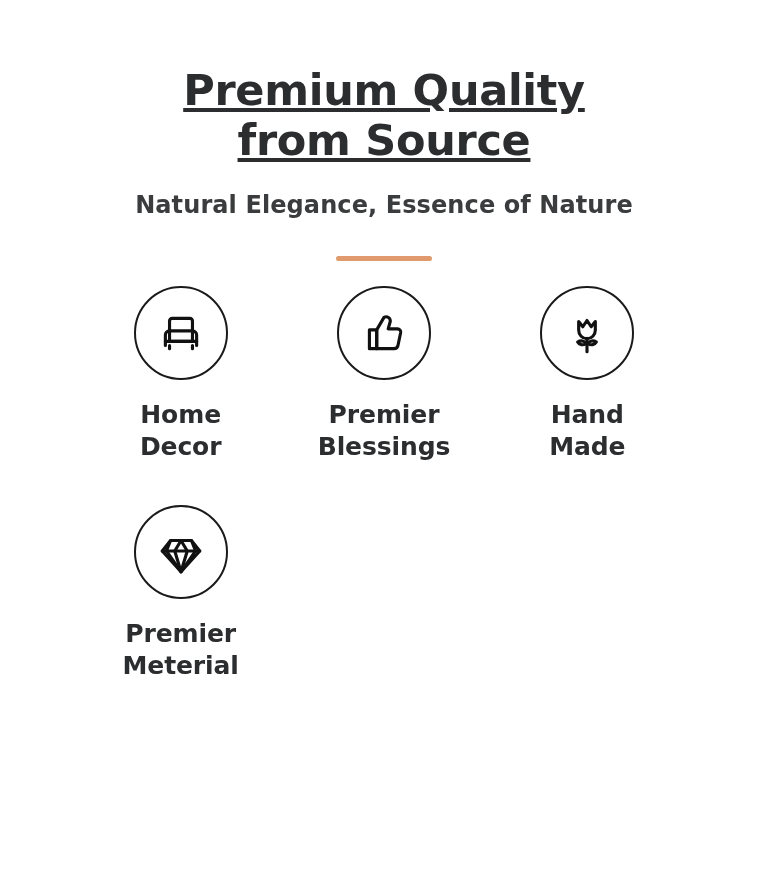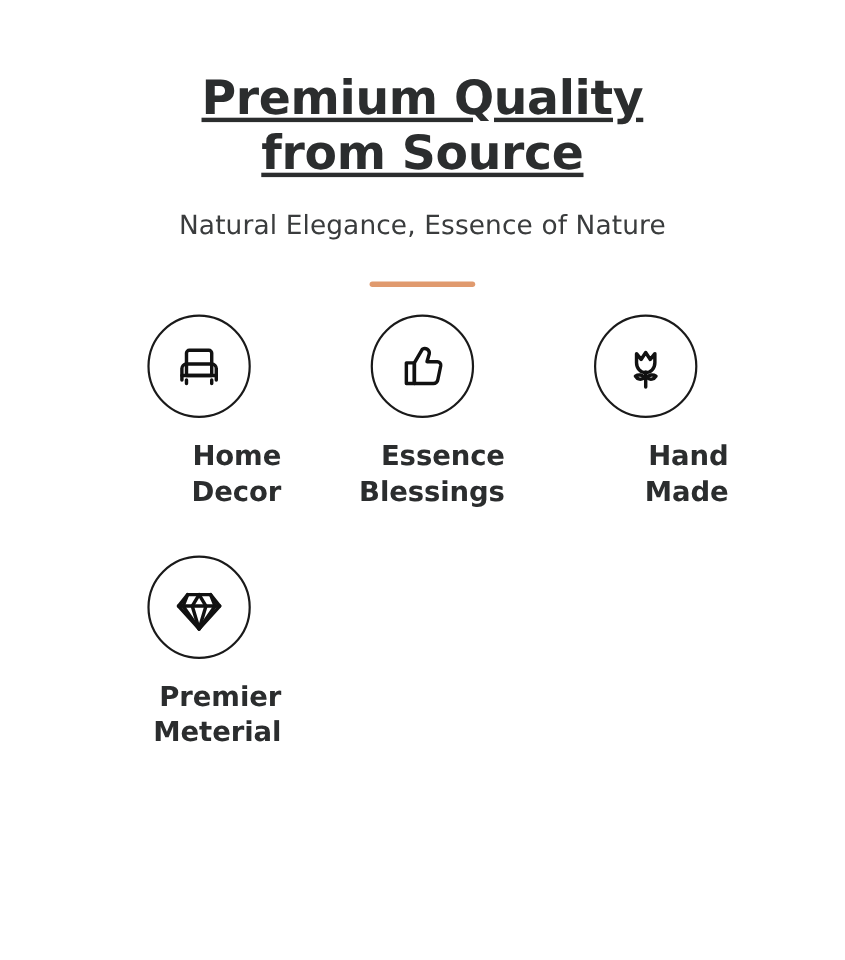--- a/index.html
+++ b/index.html
@@ -34,21 +34,21 @@
     letter-spacing:-0.3px;
     color:#2b2d2e;
     text-decoration:underline;
   }
 
   .subtitle {
     margin-top:24px;
     text-align:left;
     font-size:24px;
     line-height:1.3;
-    font-weight:400;
+    font-weight:700;
     color:#3a3c3d;
     letter-spacing:0.1px;
   }
 
   .divider {
     margin-top:35px;
     width:96px;
     height:5px;
     border-radius:3px;
     background:#e09a6e;
@@ -82,21 +82,21 @@
   }
 
   .icon-circle svg {
     display:block;
     width:50px;
     height:50px;
   }
 
   .feature-label {
     margin-top:19px;
-    text-align:right;
+    text-align:center;
     font-size:25px;
     line-height:1.28;
     font-weight:700;
     color:#2b2d2e;
     letter-spacing:-0.1px;
     max-width:150px;
     word-break:break-word;
   }
 </style>
 </head>
@@ -127,21 +127,21 @@
 
 
 
     <div class="feature">
       <div class="icon-circle">
         <svg viewBox="0 0 48 48" fill="none" stroke="#111111" stroke-width="3" stroke-linecap="round" stroke-linejoin="round">
           <path d="M17 21l7-12a4 4 0 0 1 6 4l-2 7h9a3 3 0 0 1 3 3.5l-2.5 12A4 4 0 0 1 33.5 39H17z"></path>
           <path d="M17 21H10v18h7z"></path>
         </svg>
       </div>
-      <div class="feature-label">Essence Blessings</div>
+      <div class="feature-label">Premier Blessings</div>
     </div>
 
     <div class="feature">
       <div class="icon-circle">
         <svg viewBox="0 0 48 48" fill="none" stroke="#111111" stroke-width="3" stroke-linecap="round" stroke-linejoin="round">
           <path d="M16 13l4 5 4-6 4 6 4-5v8c0 5-3.6 8.5-8 8.5S16 26 16 21z"></path>
           <path d="M24 29v13"></path>
           <path d="M23 34c-1.6-2.6-5.2-3.2-8-1.4 1.6 2.8 5.2 3.6 8 1.4z"></path>
           <path d="M25 34c1.6-2.6 5.2-3.2 8-1.4-1.6 2.8-5.2 3.6-8 1.4z"></path>
         </svg>

